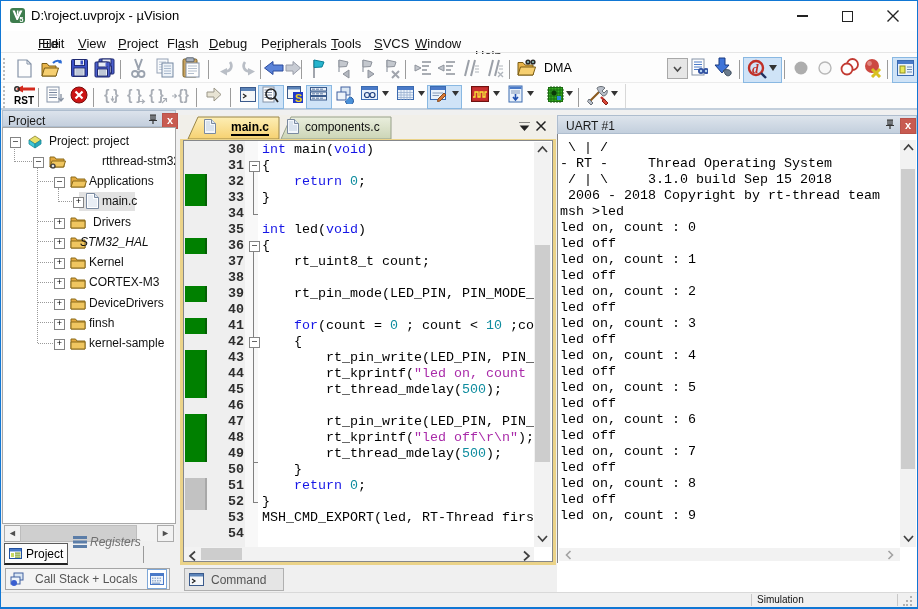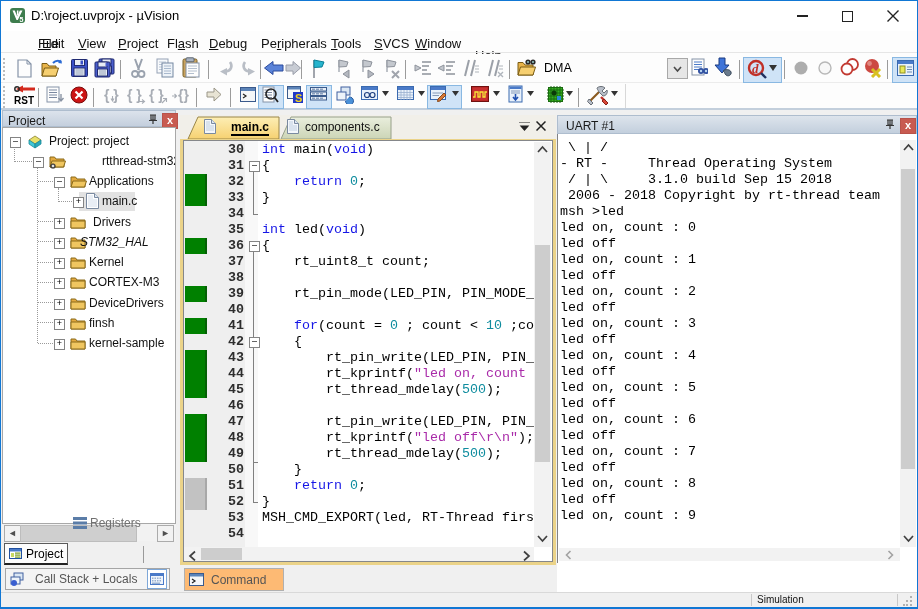--- a/index.html
+++ b/index.html
@@ -554,21 +554,21 @@
   <svg class="abs" style="left:4px;top:4px;" width="13" height="11">
       <rect x="0.5" y="0.5" width="12" height="10" fill="#fff" stroke="#2050a0"></rect>
       <rect x="1" y="1" width="11" height="2.5" fill="#4a7ac8"></rect>
       <rect x="2" y="5" width="3" height="4" fill="#c8d860"></rect>
       <rect x="6" y="4.5" width="5.5" height="1.2" fill="#7a9a20"></rect>
       <rect x="6" y="6.5" width="5.5" height="1.2" fill="#7a9a20"></rect>
       <rect x="6" y="8.5" width="5.5" height="1.2" fill="#7a9a20"></rect>
     </svg>
   <span class="abs" style="left:21px;top:3px;font-size:12px;color:#000;">Project</span>
 </div>
-<div class="abs" style="left:70px;top:514px;width:72px;height:20px;">
+<div class="abs" style="left:70px;top:533px;width:72px;height:20px;font-style:italic;">
   <svg class="abs" style="left:3px;top:3px;" width="14" height="12">
       <rect x="0" y="0" width="14" height="3" fill="#5b7da8"></rect>
       <rect x="0" y="4.5" width="14" height="3" fill="#5b7da8"></rect>
       <rect x="0" y="9" width="14" height="3" fill="#5b7da8"></rect>
     </svg>
   <span class="abs" style="left:20px;top:2px;font-size:12px;color:#707070;">Registers</span>
 </div>
 <div class="abs" style="left:143px;top:546px;width:1px;height:17px;background:#9a9a9a;"></div>
 
 <div class="abs" style="left:5px;top:568px;width:165px;height:22px;background:#f4f4f4;border:1px solid #a5a5a5;box-sizing:border-box;">
@@ -724,21 +724,21 @@
 
 <div class="abs sbtrack" style="left:184px;top:547px;width:350px;height:14px;"></div>
 <svg class="abs" style="left:188px;top:550px;" width="9" height="11">
     <path d="M7 1.5 L2 6 L7 10.5" fill="none" stroke="#404040" stroke-width="1.7"></path>
   </svg>
 <div class="abs" style="left:201px;top:548px;width:41px;height:12px;background:#cdcdcd;"></div>
 <svg class="abs" style="left:522px;top:550px;" width="9" height="11">
     <path d="M2 1.5 L7 6 L2 10.5" fill="none" stroke="#404040" stroke-width="1.7"></path>
   </svg>
 
-<div class="abs" style="left:184px;top:568px;width:100px;height:23px;background:#fdba74;border:1px solid #b0b0b0;box-sizing:border-box;">
+<div class="abs" style="left:184px;top:568px;width:100px;height:23px;background:#e5e5e5;border:1px solid #b0b0b0;box-sizing:border-box;">
   <svg class="abs" style="left:4px;top:4px;" width="15" height="13">
       <rect x="0.5" y="0.5" width="14" height="12" fill="#f4f6f8" stroke="#3a5a8c"></rect>
       <rect x="1" y="1" width="13" height="2.5" fill="#5b83b8"></rect>
       <path d="M3 6 L6 8 L3 10" stroke="#222" stroke-width="1.2" fill="none"></path>
     </svg>
   <span class="abs" style="left:26px;top:4px;font-size:12px;color:#555;">Command</span>
 </div>
 
 <div class="abs" style="left:557px;top:563px;width:360px;height:29px;background:#fff;"></div>
 <div class="abs" style="left:557px;top:115px;width:360px;height:19px;background:linear-gradient(#dde4ec,#c3cfdd);border:1px solid #aebdce;box-sizing:border-box;">

